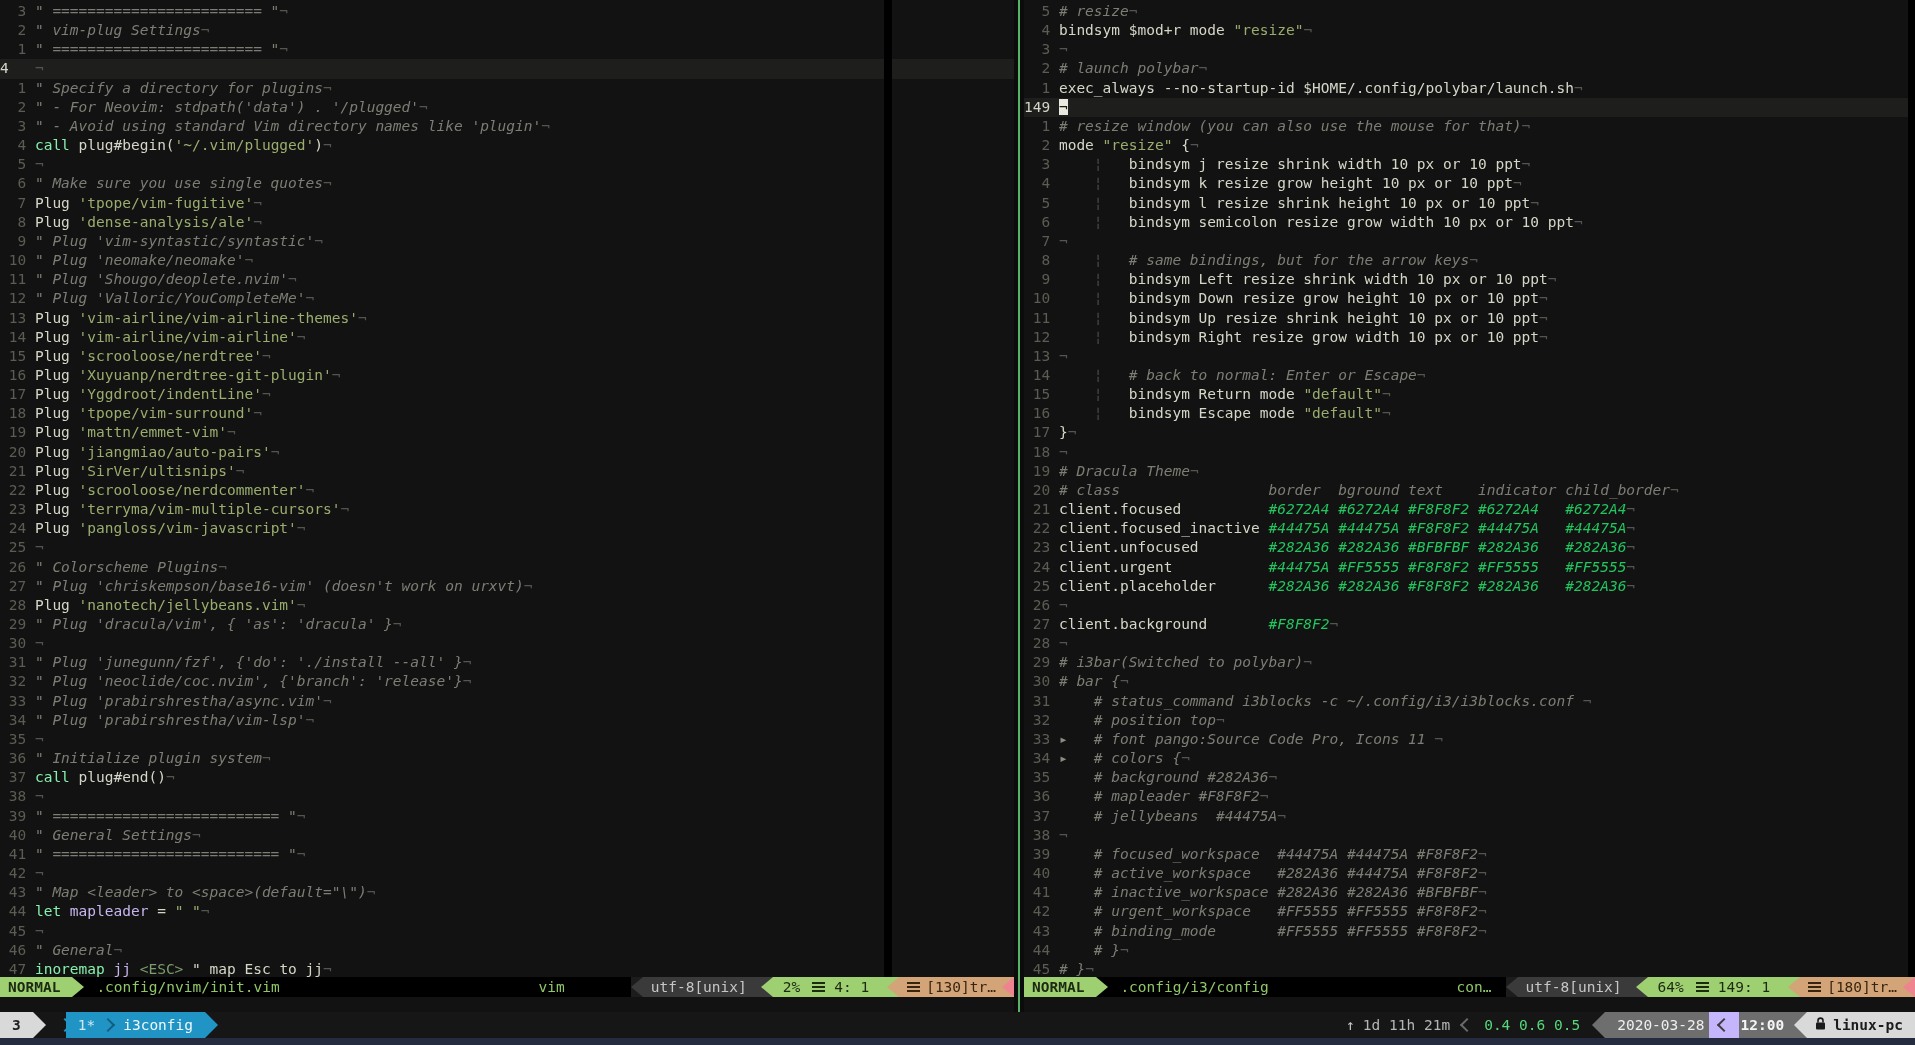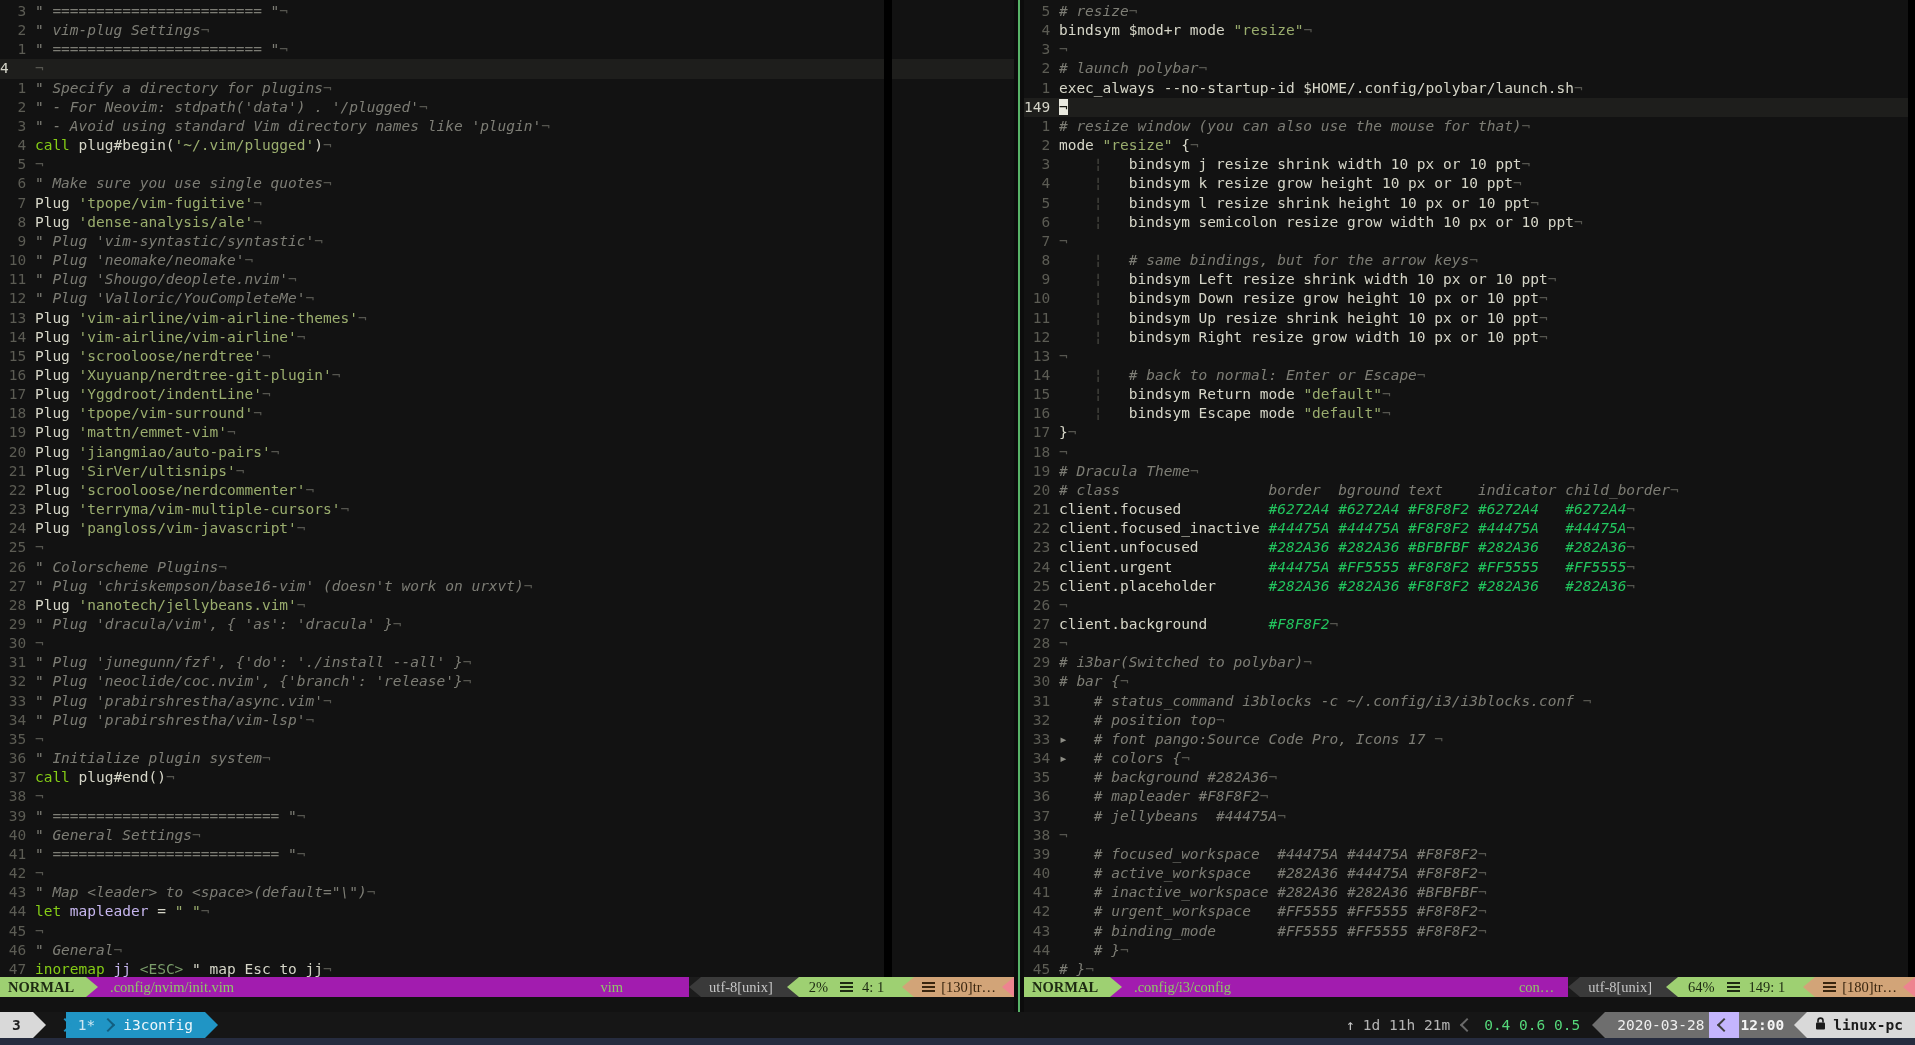--- a/index.html
+++ b/index.html
@@ -10,36 +10,36 @@
   .pane-left{left:0;width:1014px;}
   .pane-right{left:1024px;width:891px;}
   .buffer{position:absolute;left:0;right:0;top:0;bottom:35px;overflow:hidden;padding-top:2px;z-index:1;}
   .row{height:19.157px;line-height:19.157px;white-space:pre;}
   .row.cl{background:#1e1e1c;}
   .row.cl .ln{color:#d4d4c8;}
   .ln{color:#5c5c54;}
   .t-c{color:#7d7d75;font-style:italic;}
   .t-w{color:#d6d6c8;}
   .t-s{color:#9aad6e;}
-  .t-k{color:#84cc16;}
+  .t-k{color:#86efac;}
   .t-i{color:#c6b6ee;}
   .t-p{color:#7a9d6a;}
   .t-e{color:#55554f;}
   .t-g{color:#4a4a44;}
   .t-f{color:#8c8c84;}
   .t-h{color:#22c55e;font-style:italic;}
   .t-x{background:#e8e8de;color:#16160f;}
   .colorcolumn{position:absolute;top:0;bottom:35px;width:8px;background:#000;z-index:2;}
   .cmdline{position:absolute;left:0;right:0;bottom:0;height:15px;background:#121212;}
   
   .divider{position:absolute;left:1014px;top:0;width:10px;height:1012px;background:#0c0c0c;}
   .divider-line{position:absolute;left:4px;top:0;width:2px;height:100%;background:#58b368;}
   
-  .statusline{position:absolute;left:0;right:0;bottom:15px;height:20px;background:#a21caf;
-              display:flex;align-items:flex-start;line-height:20px;overflow:hidden;font-family:Liberation Serif, serif;}
+  .statusline{position:absolute;left:0;right:0;bottom:15px;height:20px;background:#000000;
+              display:flex;align-items:flex-start;line-height:20px;overflow:hidden;}
   .sl-mode{background:#9ed072;color:#1d2a12;font-weight:bold;padding:0 12px 0 8px;}
   .arr{width:0;height:0;border-top:10px solid transparent;border-bottom:10px solid transparent;}
   .arr-mode{border-left:12px solid #9ed072;}
   .sl-file{color:#8fc768;padding-left:12px;}
   .sl-grow{flex:1 1 auto;}
   .sl-ft{color:#8fc768;}
   .sl-left .sl-ft{margin-right:66px;}
   .sl-right .sl-ft{margin-right:14px;}
   .arr-enc{border-right:12px solid #3a3a3a;background:#1c1c1c;}
   .sl-enc{background:#3a3a3a;color:#c6c6c6;padding:0 14px 0 8px;}
@@ -200,21 +200,21 @@
         <div class="row"><span class="ln"> 23 </span><span class="tx"><span class="t-w">client.unfocused        </span><span class="t-h">#282A36 #282A36 #BFBFBF #282A36   #282A36</span><span class="t-e">¬</span></span></div>
         <div class="row"><span class="ln"> 24 </span><span class="tx"><span class="t-w">client.urgent           </span><span class="t-h">#44475A #FF5555 #F8F8F2 #FF5555   #FF5555</span><span class="t-e">¬</span></span></div>
         <div class="row"><span class="ln"> 25 </span><span class="tx"><span class="t-w">client.placeholder      </span><span class="t-h">#282A36 #282A36 #F8F8F2 #282A36   #282A36</span><span class="t-e">¬</span></span></div>
         <div class="row"><span class="ln"> 26 </span><span class="tx"><span class="t-e">¬</span></span></div>
         <div class="row"><span class="ln"> 27 </span><span class="tx"><span class="t-w">client.background       </span><span class="t-h">#F8F8F2</span><span class="t-e">¬</span></span></div>
         <div class="row"><span class="ln"> 28 </span><span class="tx"><span class="t-e">¬</span></span></div>
         <div class="row"><span class="ln"> 29 </span><span class="tx"><span class="t-c"># i3bar(Switched to polybar)</span><span class="t-e">¬</span></span></div>
         <div class="row"><span class="ln"> 30 </span><span class="tx"><span class="t-c"># bar {</span><span class="t-e">¬</span></span></div>
         <div class="row"><span class="ln"> 31 </span><span class="tx"><span class="t-c">    # status_command i3blocks -c ~/.config/i3/i3blocks.conf </span><span class="t-e">¬</span></span></div>
         <div class="row"><span class="ln"> 32 </span><span class="tx"><span class="t-c">    # position top</span><span class="t-e">¬</span></span></div>
-        <div class="row"><span class="ln"> 33 </span><span class="tx"><span class="t-f">▸</span><span class="t-c">   # font pango:Source Code Pro, Icons 17 </span><span class="t-e">¬</span></span></div>
+        <div class="row"><span class="ln"> 33 </span><span class="tx"><span class="t-f">▸</span><span class="t-c">   # font pango:Source Code Pro, Icons 11 </span><span class="t-e">¬</span></span></div>
         <div class="row"><span class="ln"> 34 </span><span class="tx"><span class="t-f">▸</span><span class="t-c">   # colors {</span><span class="t-e">¬</span></span></div>
         <div class="row"><span class="ln"> 35 </span><span class="tx"><span class="t-c">    # background #282A36</span><span class="t-e">¬</span></span></div>
         <div class="row"><span class="ln"> 36 </span><span class="tx"><span class="t-c">    # mapleader #F8F8F2</span><span class="t-e">¬</span></span></div>
         <div class="row"><span class="ln"> 37 </span><span class="tx"><span class="t-c">    # jellybeans  #44475A</span><span class="t-e">¬</span></span></div>
         <div class="row"><span class="ln"> 38 </span><span class="tx"><span class="t-e">¬</span></span></div>
         <div class="row"><span class="ln"> 39 </span><span class="tx"><span class="t-c">    # focused_workspace  #44475A #44475A #F8F8F2</span><span class="t-e">¬</span></span></div>
         <div class="row"><span class="ln"> 40 </span><span class="tx"><span class="t-c">    # active_workspace   #282A36 #44475A #F8F8F2</span><span class="t-e">¬</span></span></div>
         <div class="row"><span class="ln"> 41 </span><span class="tx"><span class="t-c">    # inactive_workspace #282A36 #282A36 #BFBFBF</span><span class="t-e">¬</span></span></div>
         <div class="row"><span class="ln"> 42 </span><span class="tx"><span class="t-c">    # urgent_workspace   #FF5555 #FF5555 #F8F8F2</span><span class="t-e">¬</span></span></div>
         <div class="row"><span class="ln"> 43 </span><span class="tx"><span class="t-c">    # binding_mode       #FF5555 #FF5555 #F8F8F2</span><span class="t-e">¬</span></span></div>

